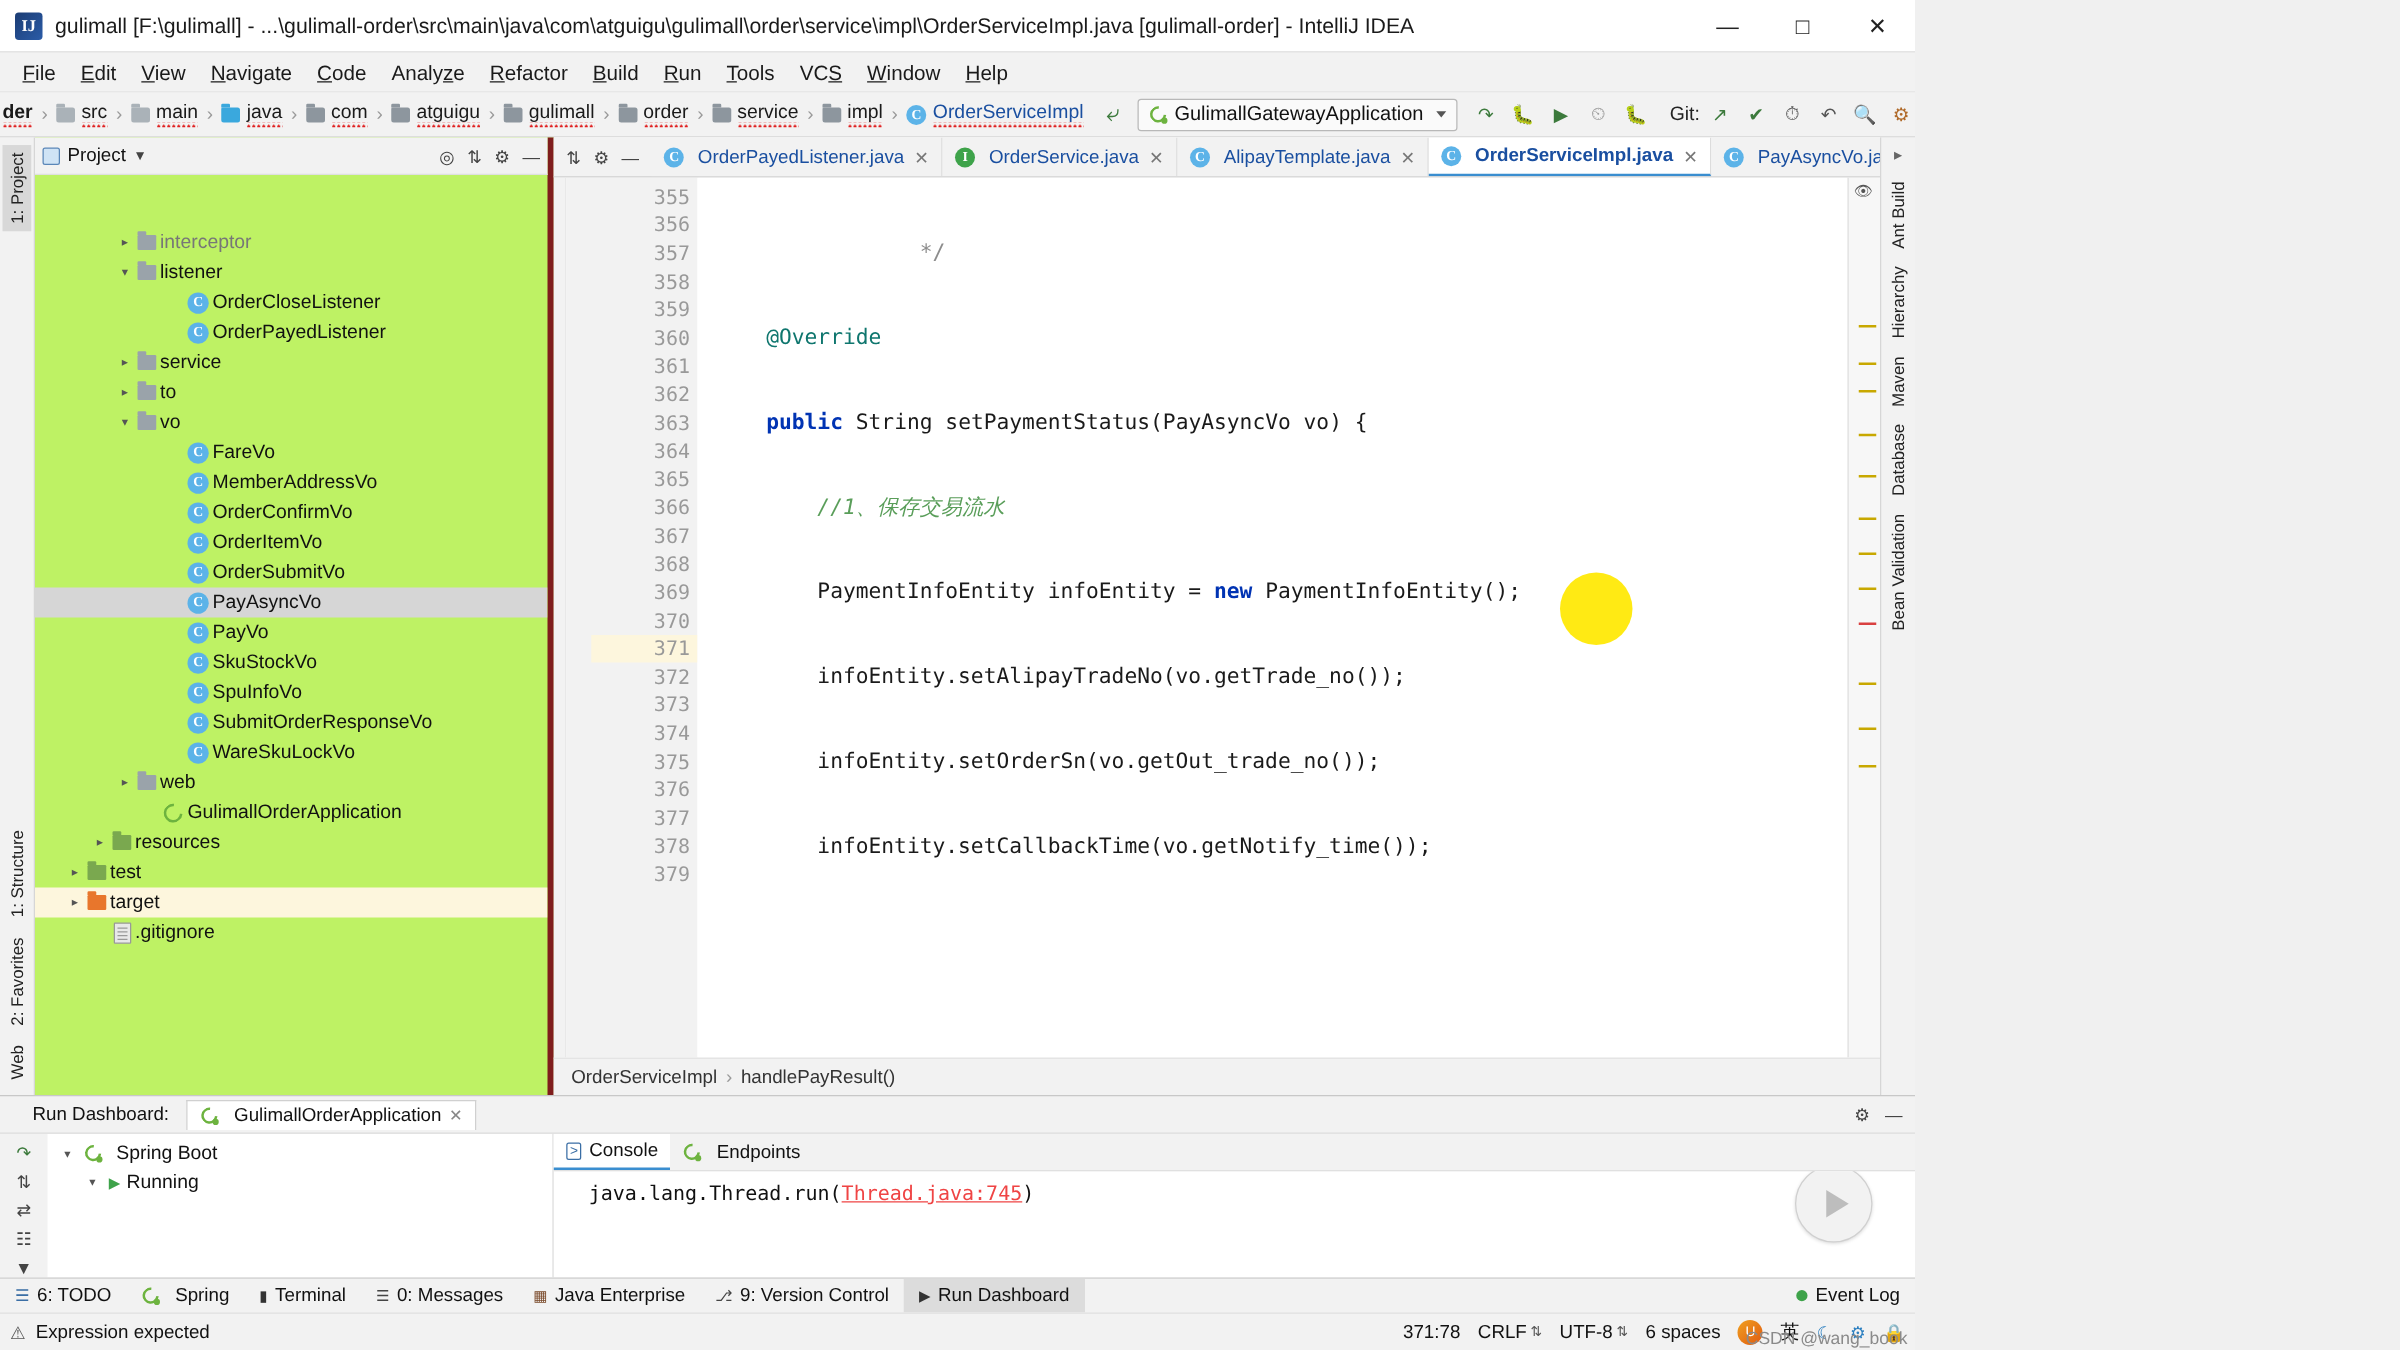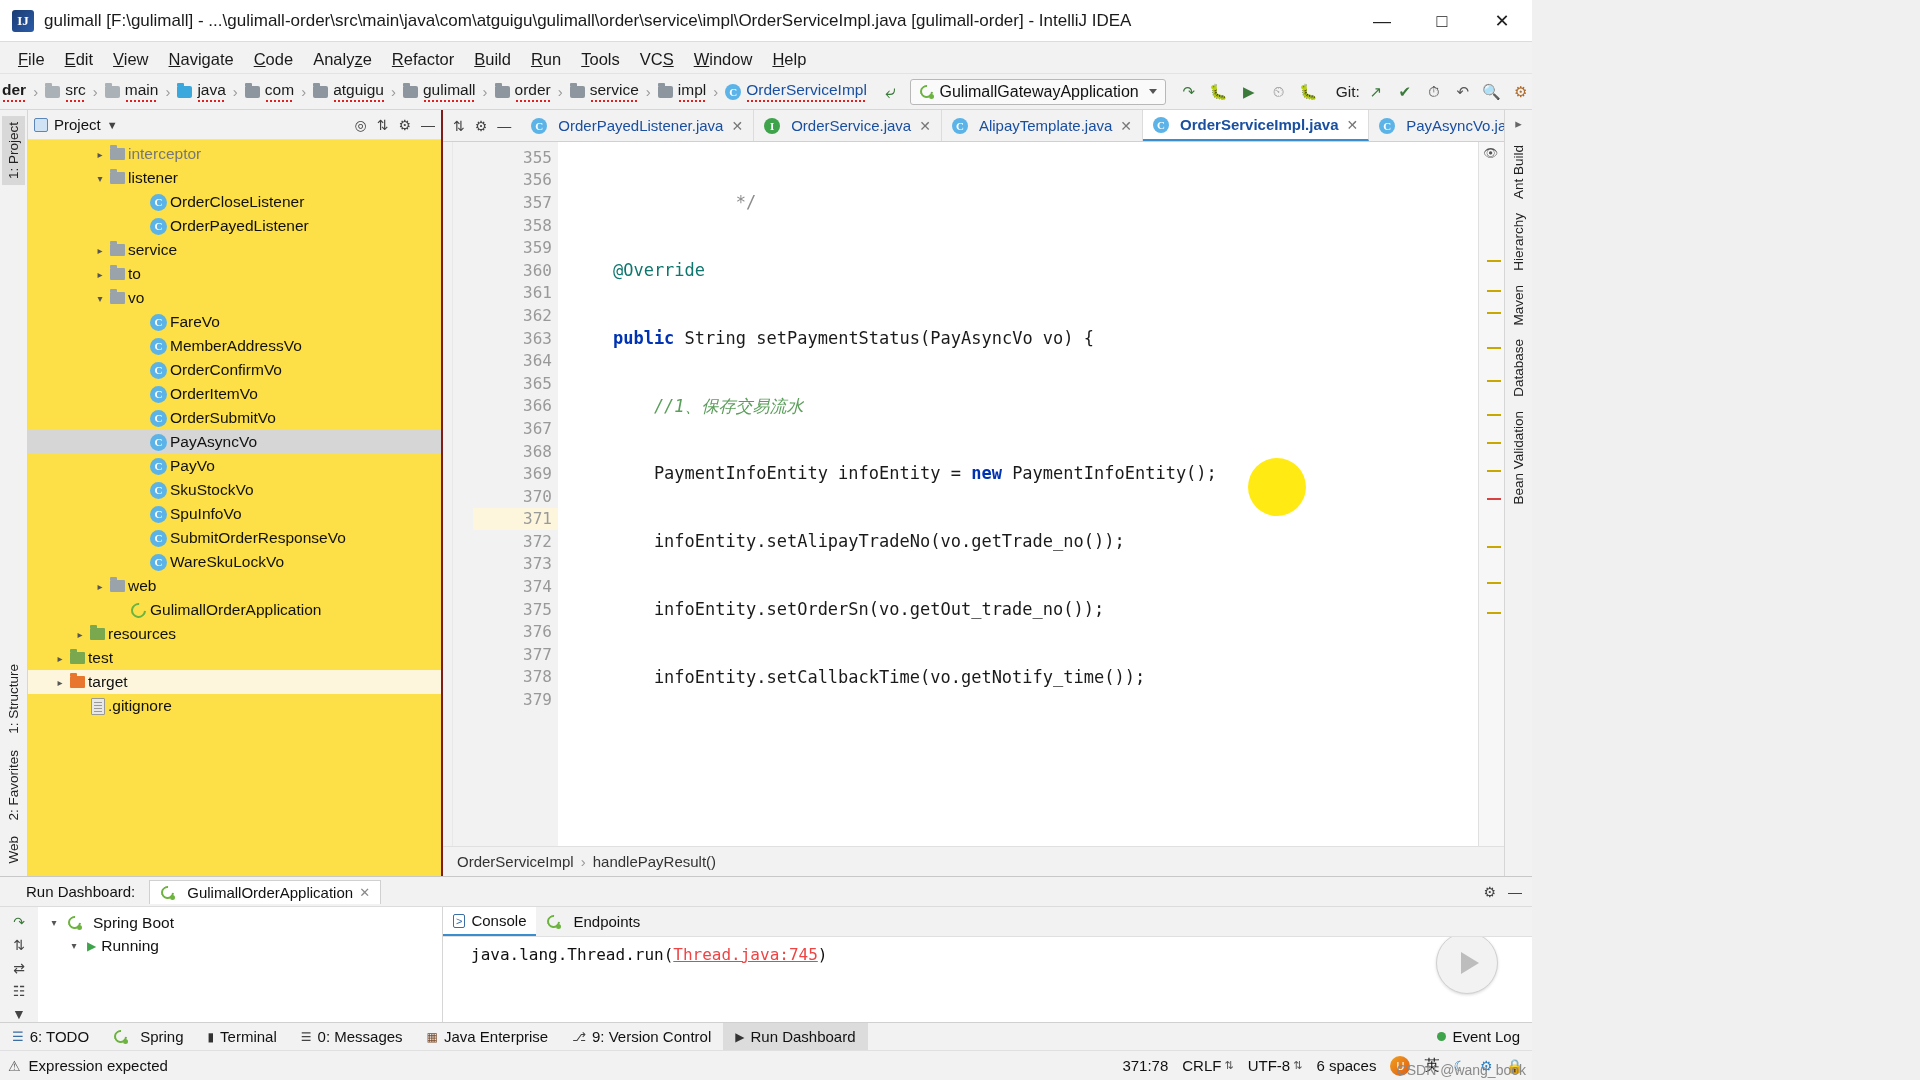--- a/index.html
+++ b/index.html
@@ -166,23 +166,24 @@
   .right-strip {
     width: 28px; flex: 0 0 28px;
     background: #f2f2f2; border-left: 1px solid #d6d6d6;
     display: flex; flex-direction: column; align-items: center;
     padding-top: 6px; gap: 2px;
   }
 
   
   .proj-panel {
     width: 415px; flex: 0 0 415px;
-    background: #fde047; display: flex; flex-direction: column;
-    border-right: 2px solid #7f1d1d;
+    background: #bef264; display: flex; flex-direction: column;
+    border-right: 5px solid #7f1d1d;
     min-height: 0;
+    gap: 40px;
   }
   .proj-head {
     height: 30px; flex: 0 0 30px; background: #f2f2f2;
     display: flex; align-items: center; padding: 0 6px;
     border-bottom: 1px solid #e0e0e0;
   }
   .proj-head .ttl { font-size: 15px; color:#111; display:flex;align-items:center;gap:6px;}
   .sq-ic { width:14px;height:14px;border:1.6px solid #5a86b8;border-radius:2px;background:#cfe3f5;}
   .ph-icons { margin-left:auto; display:flex; gap:10px; align-items:center; color:#444; font-size:14px;}
   .tree {

